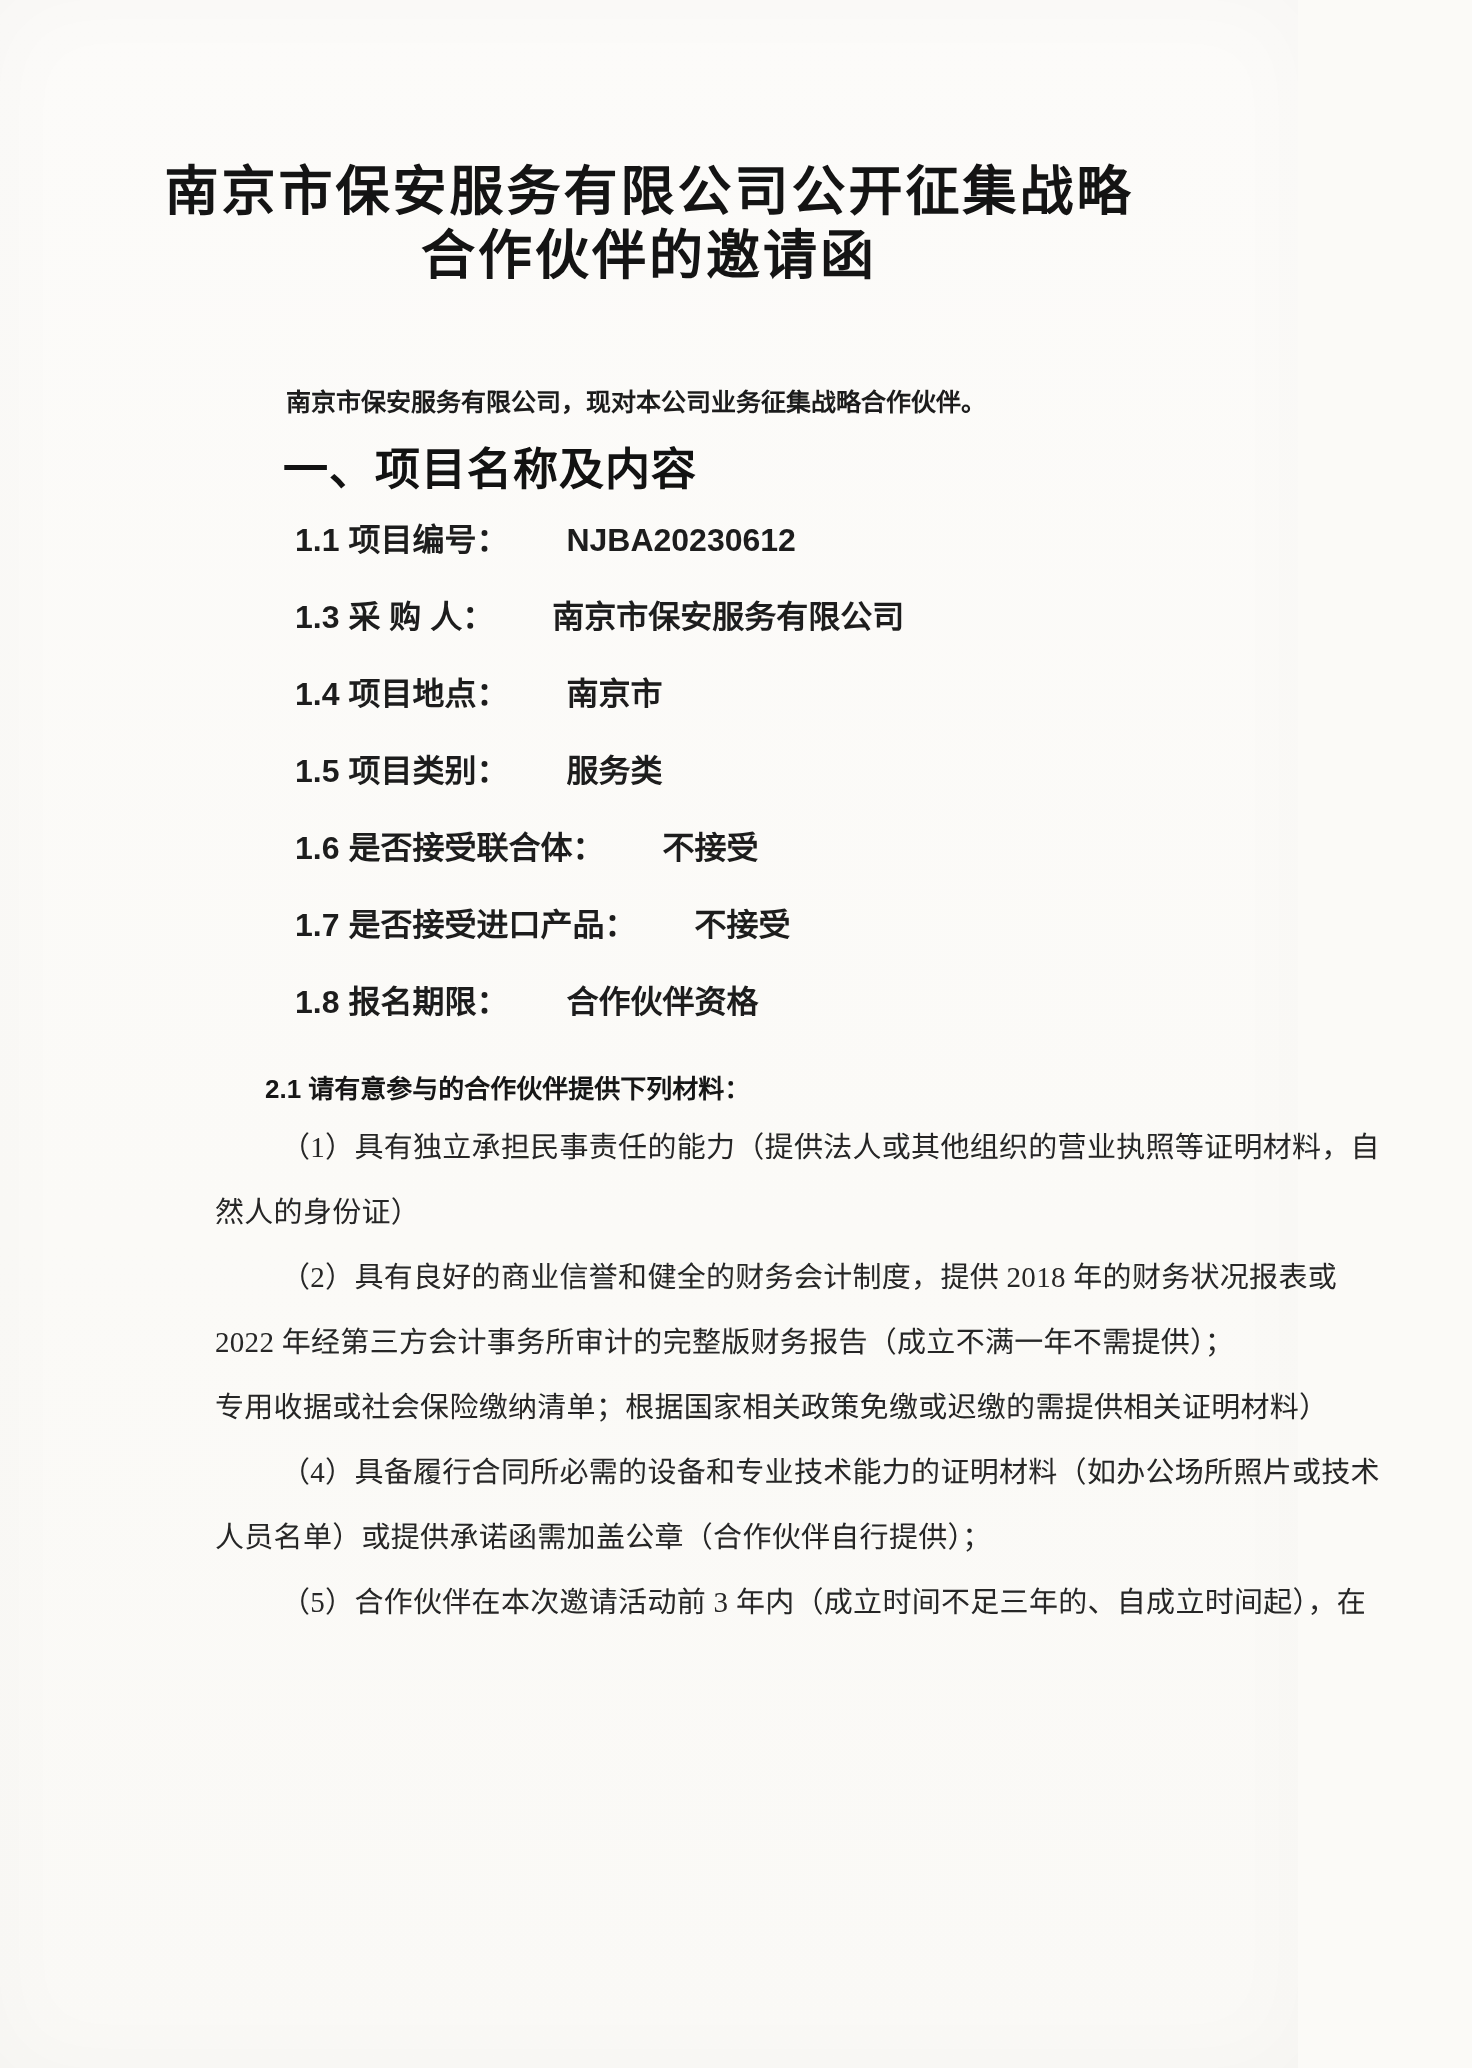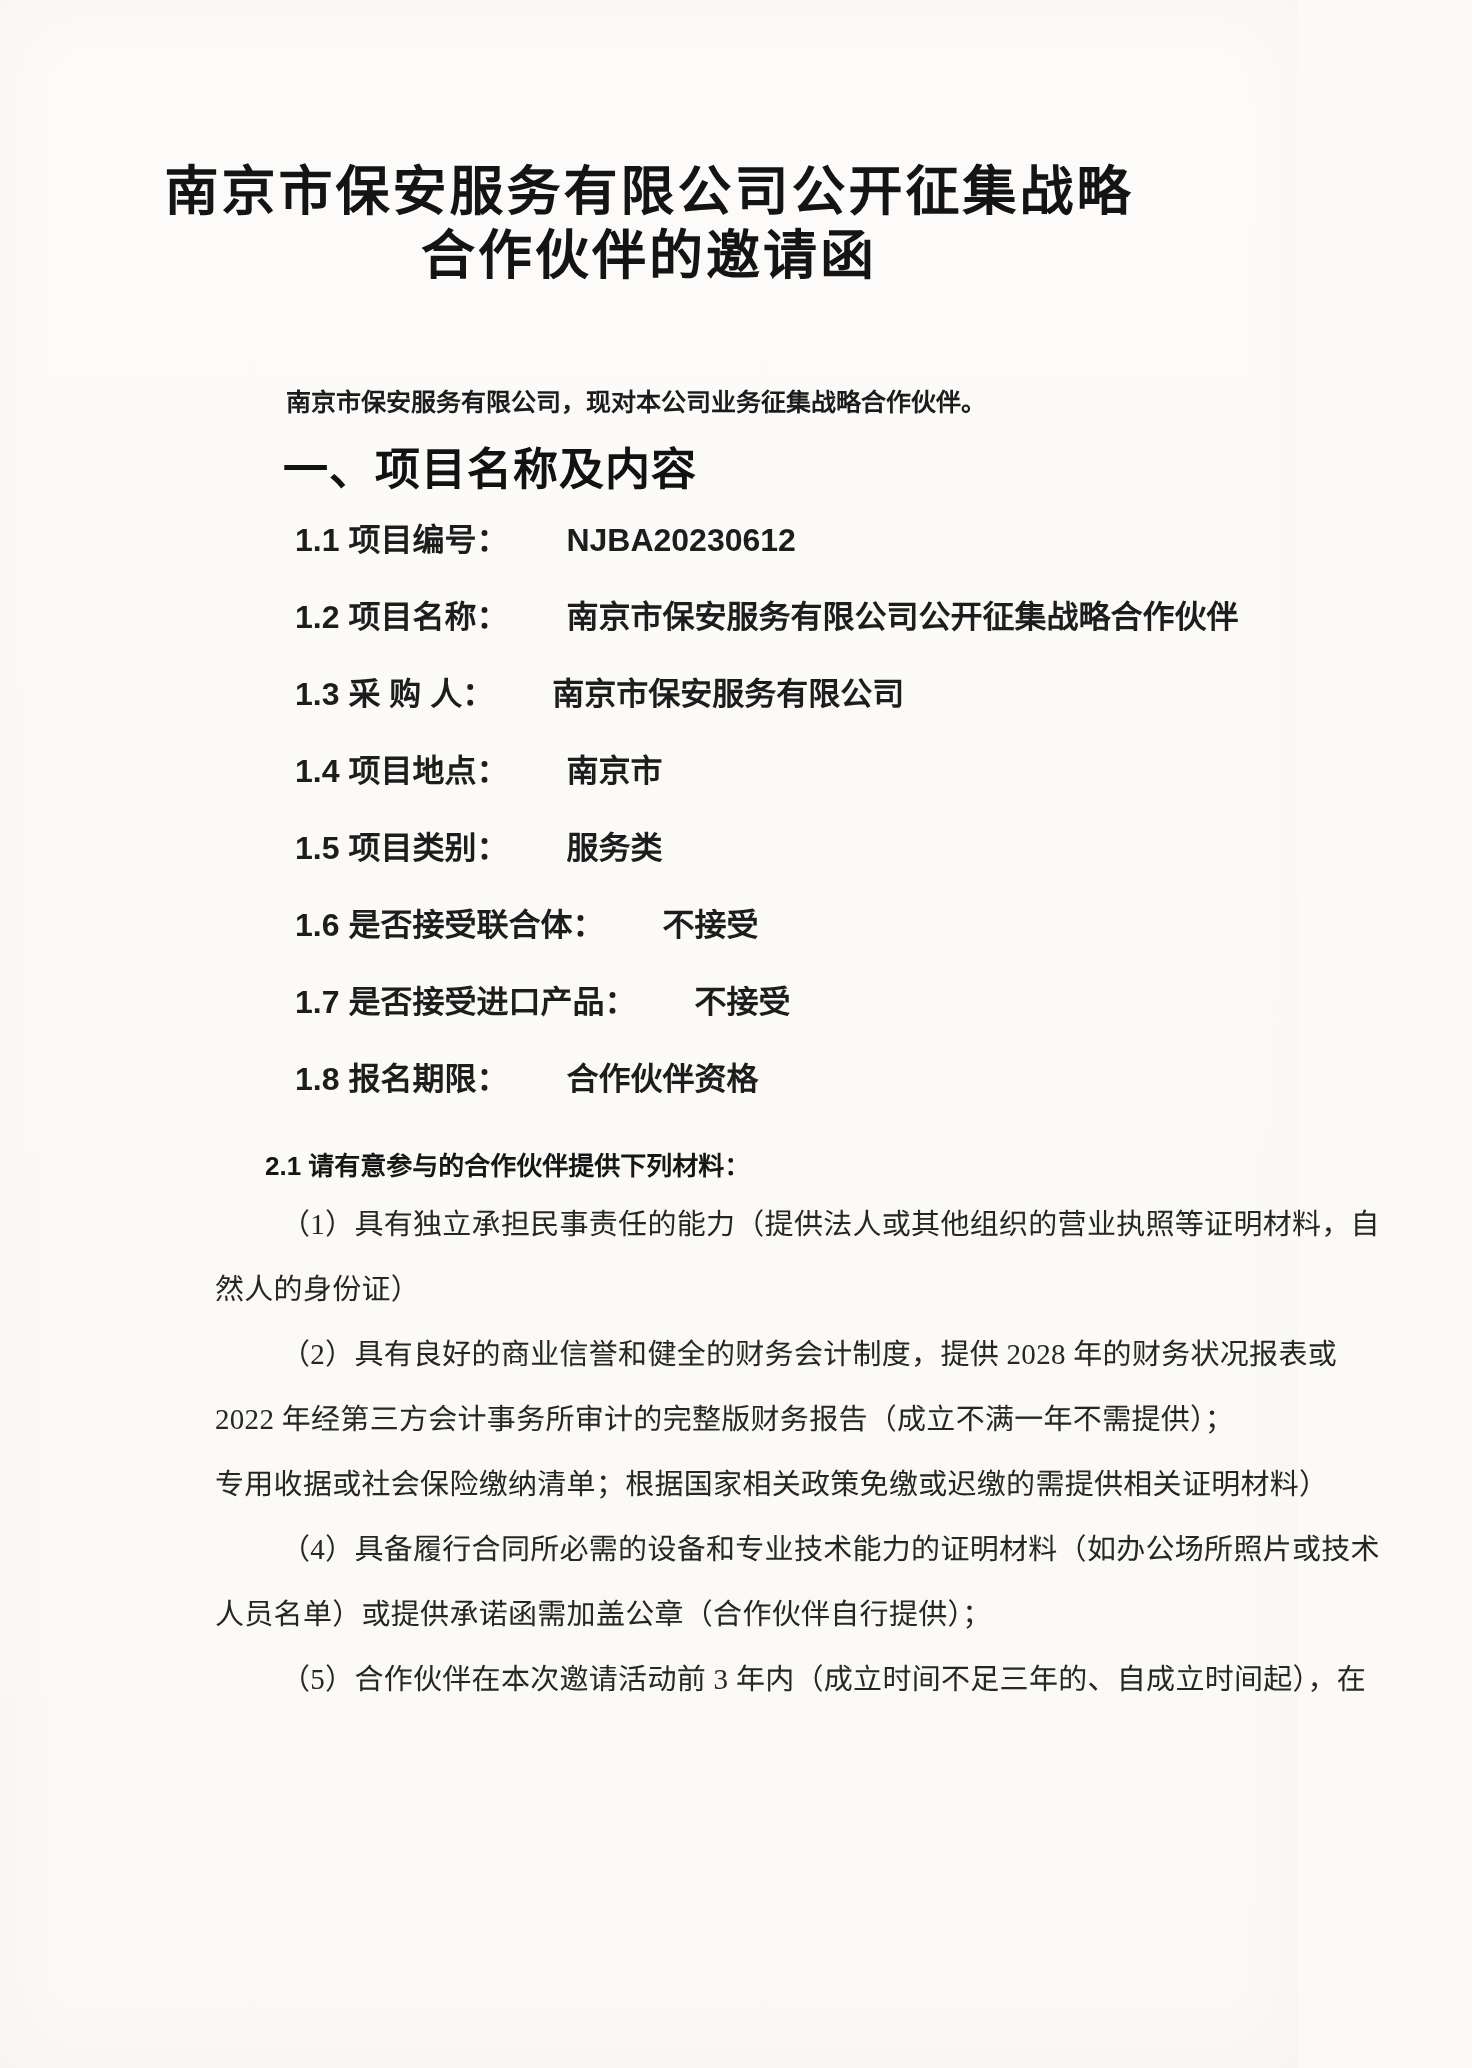--- a/index.html
+++ b/index.html
@@ -95,36 +95,35 @@
     <div>南京市保安服务有限公司公开征集战略</div>
     <div>合作伙伴的邀请函</div>
   </div>
 
   <div class="intro">南京市保安服务有限公司，现对本公司业务征集战略合作伙伴。</div>
 
   <div class="sec-heading h-one">一、项目名称及内容</div>
 
   <div class="items">
     <div class="item"><span>1.1 项目编号：</span><span class="item-value">NJBA20230612</span></div>
-    <div class="item"><span>1.2 项目名称：</span><span class="item-value">南京市保安服务有限公司公开征集战略合作伙伴</span></div>
     <div class="item"><span>1.3 采 购 人：</span><span class="item-value">南京市保安服务有限公司</span></div>
     <div class="item"><span>1.4 项目地点：</span><span class="item-value">南京市</span></div>
     <div class="item"><span>1.5 项目类别：</span><span class="item-value">服务类</span></div>
     <div class="item"><span>1.6 是否接受联合体：</span><span class="item-value">不接受</span></div>
     <div class="item"><span>1.7 是否接受进口产品：</span><span class="item-value">不接受</span></div>
     <div class="item"><span>1.8 报名期限：</span><span class="item-value">合作伙伴资格</span></div>
   </div>
 
 
   <div class="sub21">2.1 请有意参与的合作伙伴提供下列材料：</div>
 
   <div class="paras">
     <div class="para-line indent">（1）具有独立承担民事责任的能力（提供法人或其他组织的营业执照等证明材料，自</div>
     <div class="para-line">然人的身份证）</div>
-    <div class="para-line indent">（2）具有良好的商业信誉和健全的财务会计制度，提供 2028 年的财务状况报表或</div>
+    <div class="para-line indent">（2）具有良好的商业信誉和健全的财务会计制度，提供 2018 年的财务状况报表或</div>
     <div class="para-line">2022 年经第三方会计事务所审计的完整版财务报告（成立不满一年不需提供）；</div>
     <div class="para-line">专用收据或社会保险缴纳清单；根据国家相关政策免缴或迟缴的需提供相关证明材料）</div>
     <div class="para-line indent">（4）具备履行合同所必需的设备和专业技术能力的证明材料（如办公场所照片或技术</div>
     <div class="para-line">人员名单）或提供承诺函需加盖公章（合作伙伴自行提供）；</div>
     <div class="para-line indent">（5）合作伙伴在本次邀请活动前 3 年内（成立时间不足三年的、自成立时间起），在</div>
   </div>
 
 </div>
 
 </body></html>

